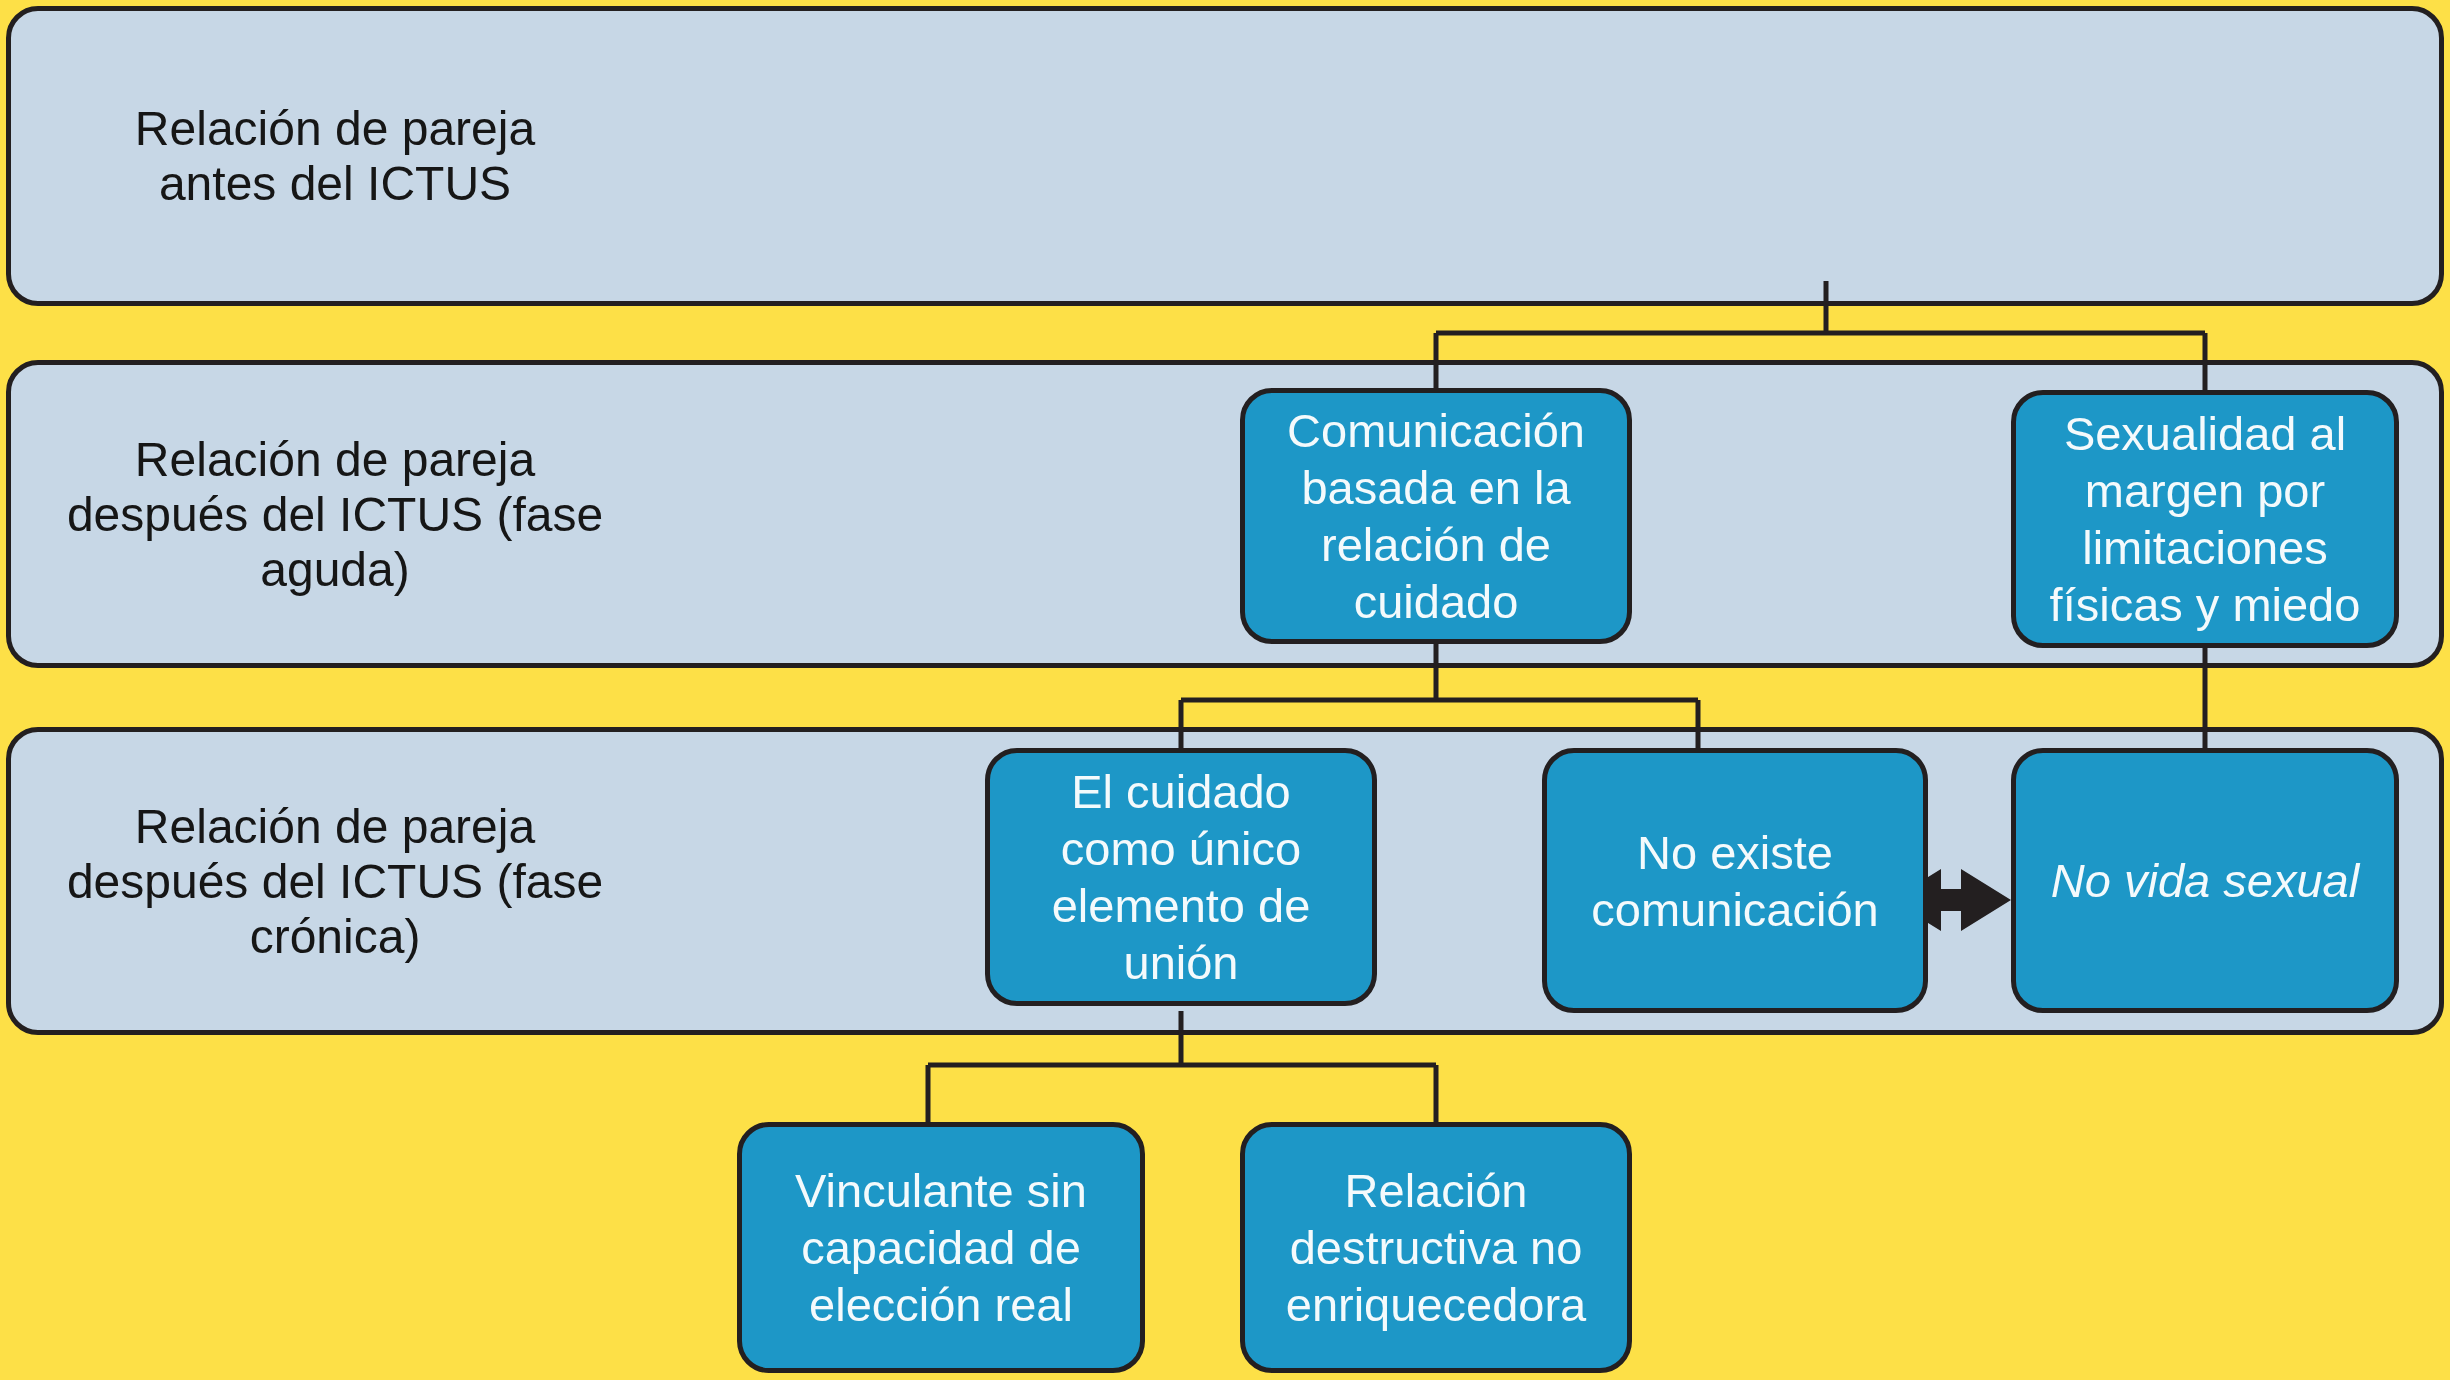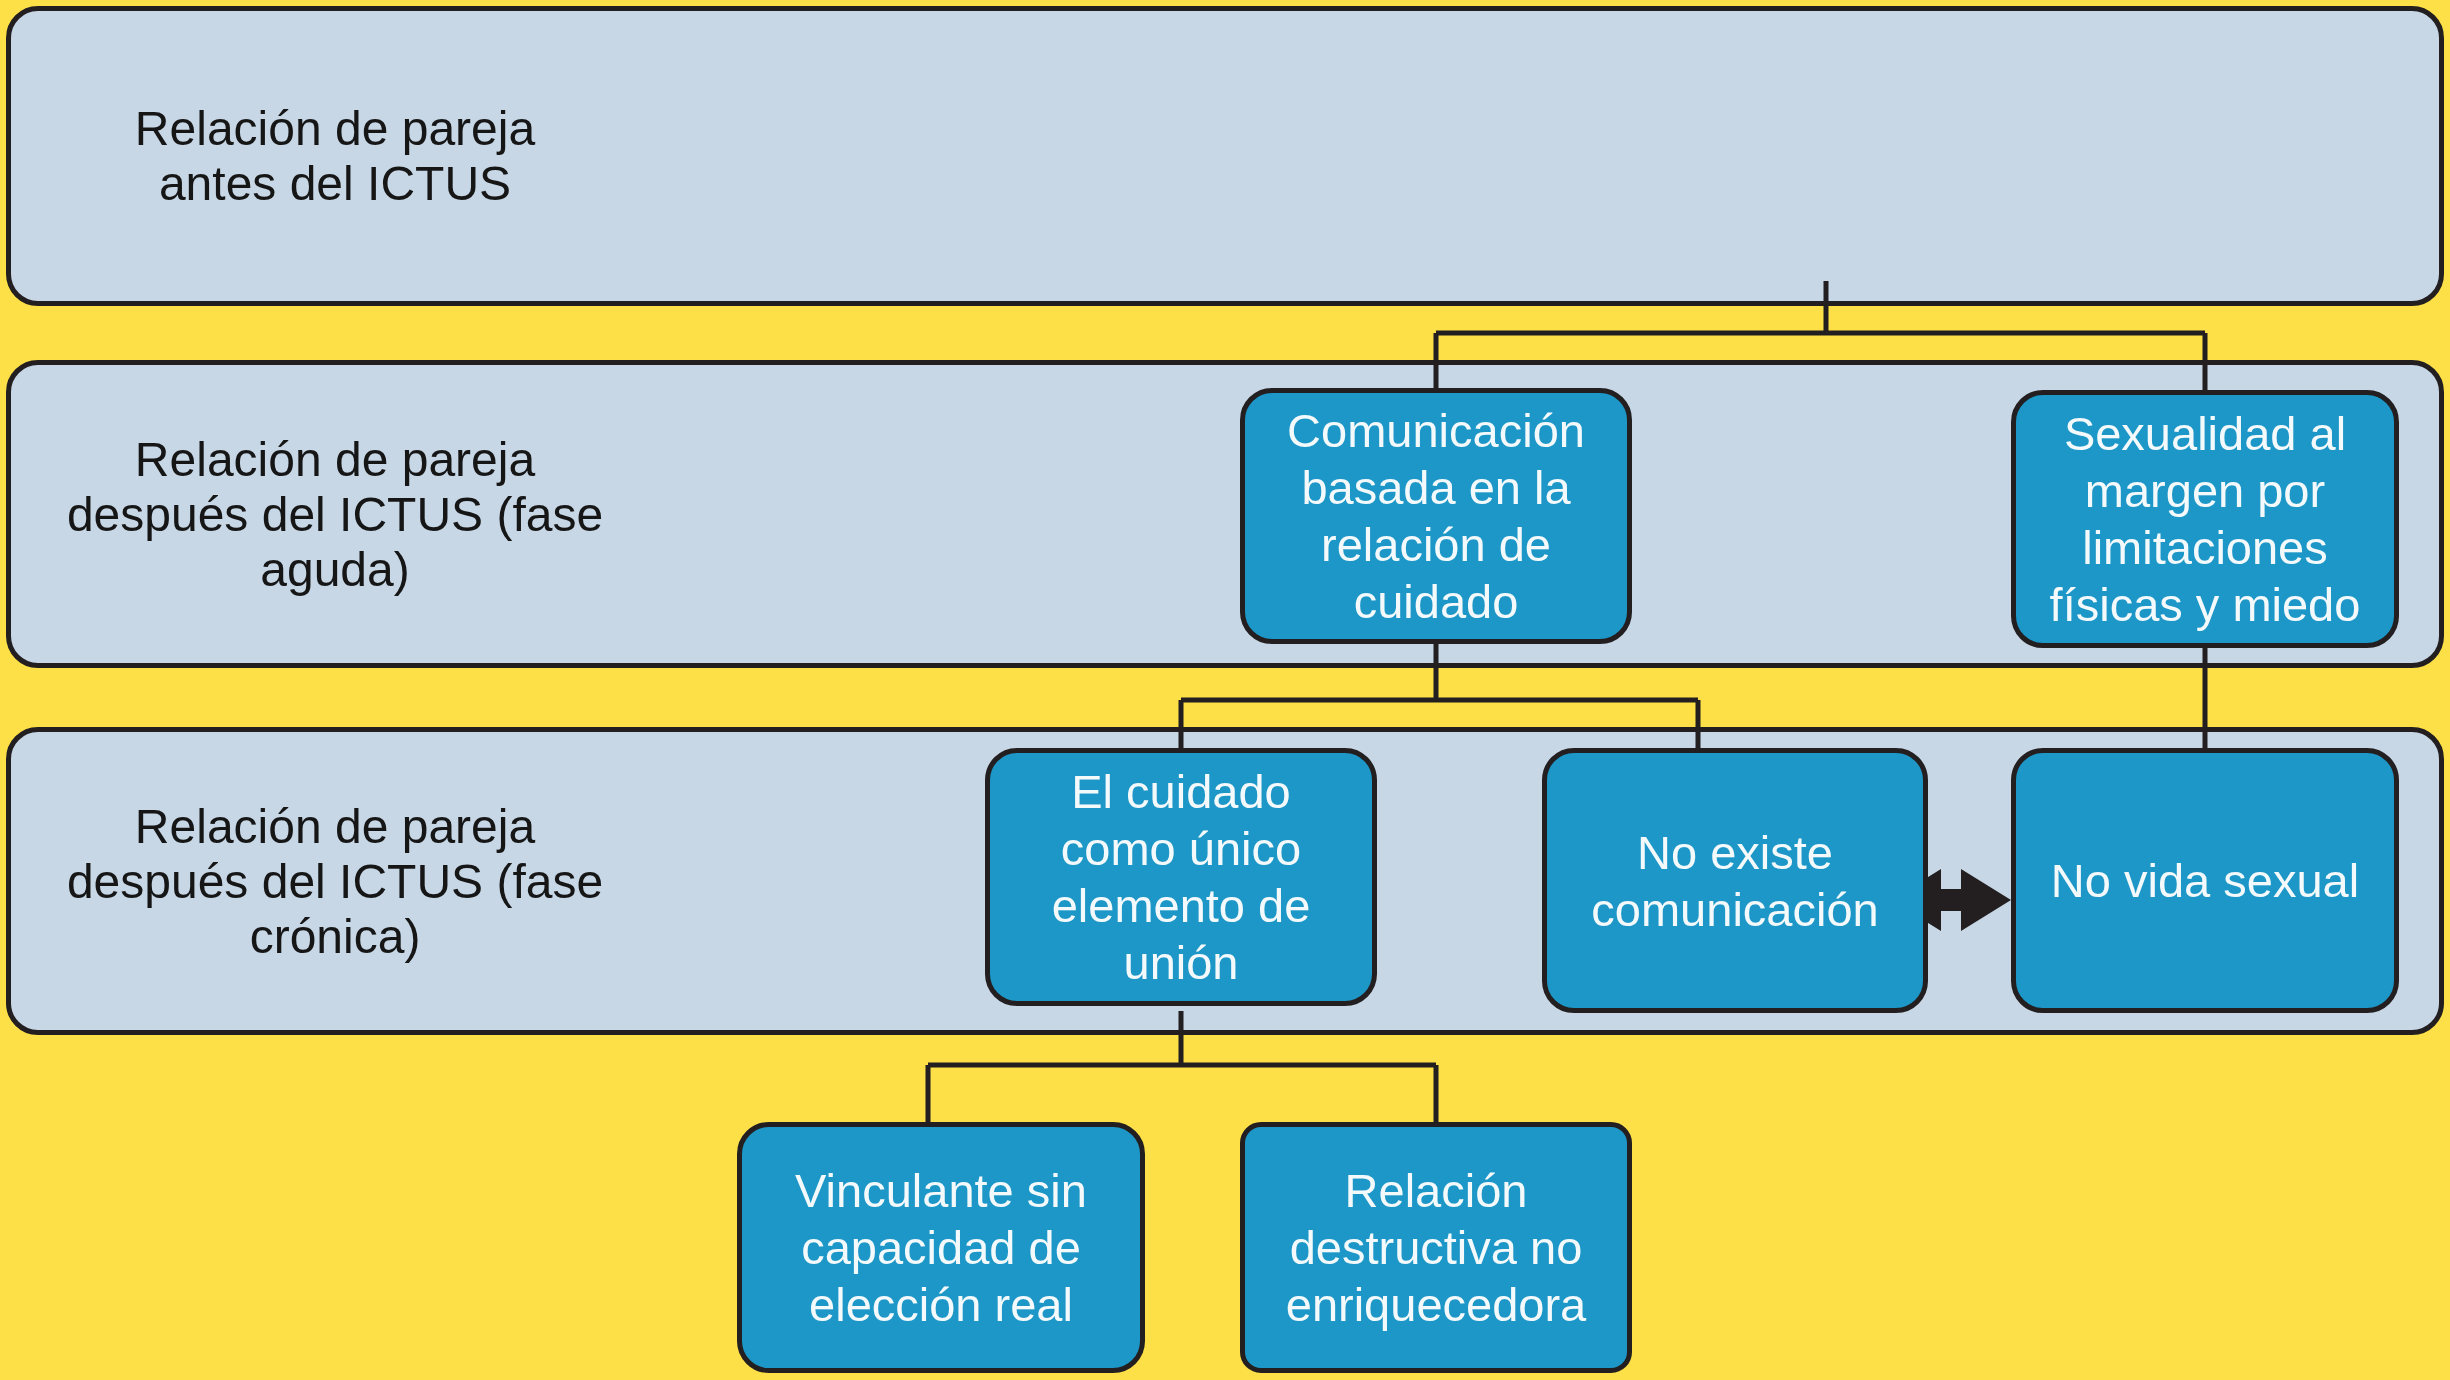--- a/index.html
+++ b/index.html
@@ -58,23 +58,23 @@
   #band-chronic {left:6px;  top:727px; width:2438px; height:308px;}
   #label-pre    {top:6px;   height:300px;}
   #label-acute  {top:360px; height:308px;}
   #label-chronic{top:727px; height:308px;}
   
   #node-normal      {left:1630px; top:23px;   width:392px; height:260px;}
   #node-comunicacion{left:1240px; top:388px;  width:392px; height:256px;}
   #node-sexualidad  {left:2011px; top:390px;  width:388px; height:258px;}
   #node-cuidado     {left:985px;  top:748px;  width:392px; height:258px;}
   #node-noexiste    {left:1542px; top:748px;  width:386px; height:265px;}
-  #node-novida      {left:2011px; top:748px;  width:388px; height:265px;}
+  #node-novida      {left:2011px; top:748px;  width:388px; height:265px;font-style:italic;}
   #node-vinculante  {left:737px;  top:1122px; width:408px; height:251px;}
-  #node-destructiva {left:1240px; top:1122px; width:392px; height:251px;border-radius:21px;}
+  #node-destructiva {left:1240px; top:1122px; width:392px; height:251px;}
 </style>
 </head>
 <body>
 
 <div class="canvas">
 
   <div class="band" id="band-pre"></div>
   <div class="band" id="band-acute"></div>
   <div class="band" id="band-chronic"></div>
 

